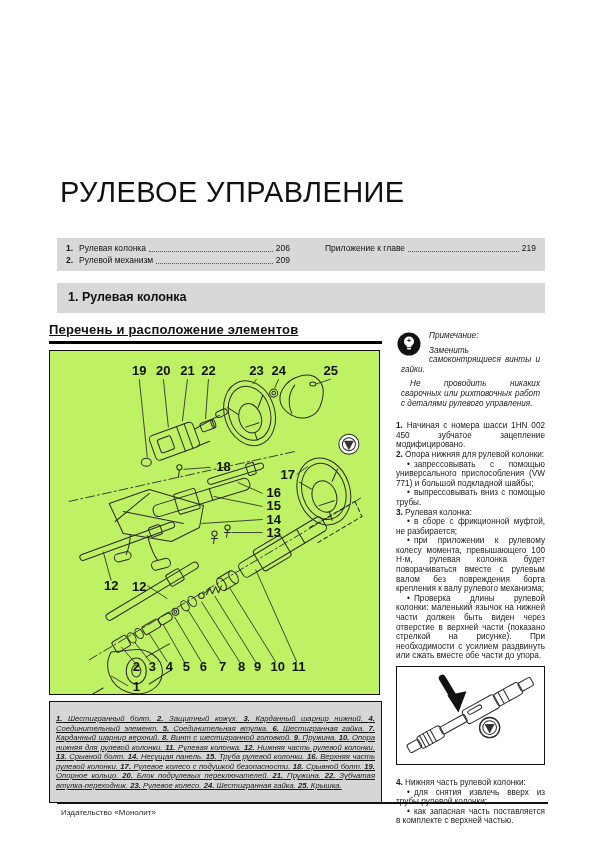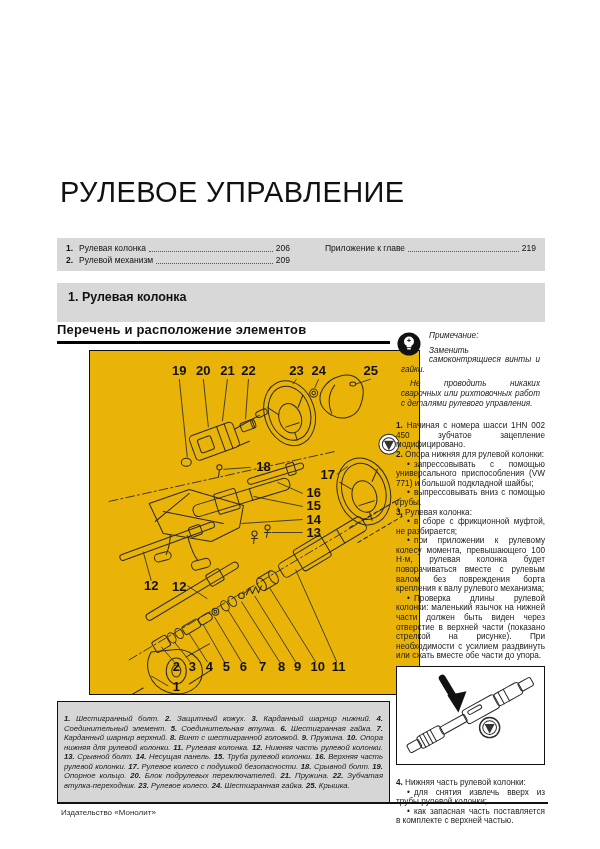--- a/index.html
+++ b/index.html
@@ -10,26 +10,26 @@
   .main-title{position:absolute;left:60px;top:176px;margin:0;font-size:29px;font-weight:400;letter-spacing:.4px;}
 
   .toc-box{position:absolute;left:57px;top:238px;width:488px;height:33px;background:#d8d8d8;
            box-sizing:border-box;display:flex;gap:22px;padding:4px 9px 0 9px;}
   .toc-col{flex:1;min-width:0;}
   .toc-row{display:flex;align-items:flex-end;font-size:8.5px;line-height:12px;white-space:nowrap;}
   .toc-num{font-weight:700;width:13px;flex:none;}
   .toc-dots{flex:1;border-bottom:1px dotted #555;margin:0 3px 2px 3px;min-width:8px;}
   .toc-page{flex:none;}
 
-  .section-bar{position:absolute;left:57px;top:283px;width:488px;height:39px;background:#d8d8d8;
+  .section-bar{position:absolute;left:57px;top:283px;width:488px;height:30px;background:#d8d8d8;
                box-sizing:border-box;font-size:12.5px;font-weight:700;line-height:28px;padding-left:11px;}
 
-  .col-left{position:absolute;left:57px;top:322px;width:333px;}
+  .col-left{position:absolute;left:49px;top:322px;width:333px;text-decoration:underline;}
   .subhead{font-size:13px;font-weight:700;line-height:15px;padding-bottom:4px;border-bottom:3px solid #000;letter-spacing:.2px;}
-  .diagram-frame{margin-top:6px;width:331px;height:345px;border:1.5px solid #111;box-sizing:border-box;background:#eab308;margin-left:32px;}
+  .diagram-frame{margin-top:6px;width:331px;height:345px;border:1.5px solid #111;box-sizing:border-box;background:#bef264;}
   .diagram-frame svg{width:100%;height:100%;display:block;}
 
   .caption-box{margin-top:6px;border:1px solid #111;background:#d6d6d6;box-sizing:border-box;
                padding:12px 6px;font-size:7.7px;line-height:9.5px;font-style:italic;text-align:justify;color:#1a1a1a;}
   .caption-box b{font-style:italic;}
 
   .col-right{position:absolute;left:396px;top:326px;width:149px;font-size:8.2px;line-height:9.6px;
              text-align:justify;color:#1a1a1a;}
   .note{font-style:italic;}
   .note p{margin:5px;}

